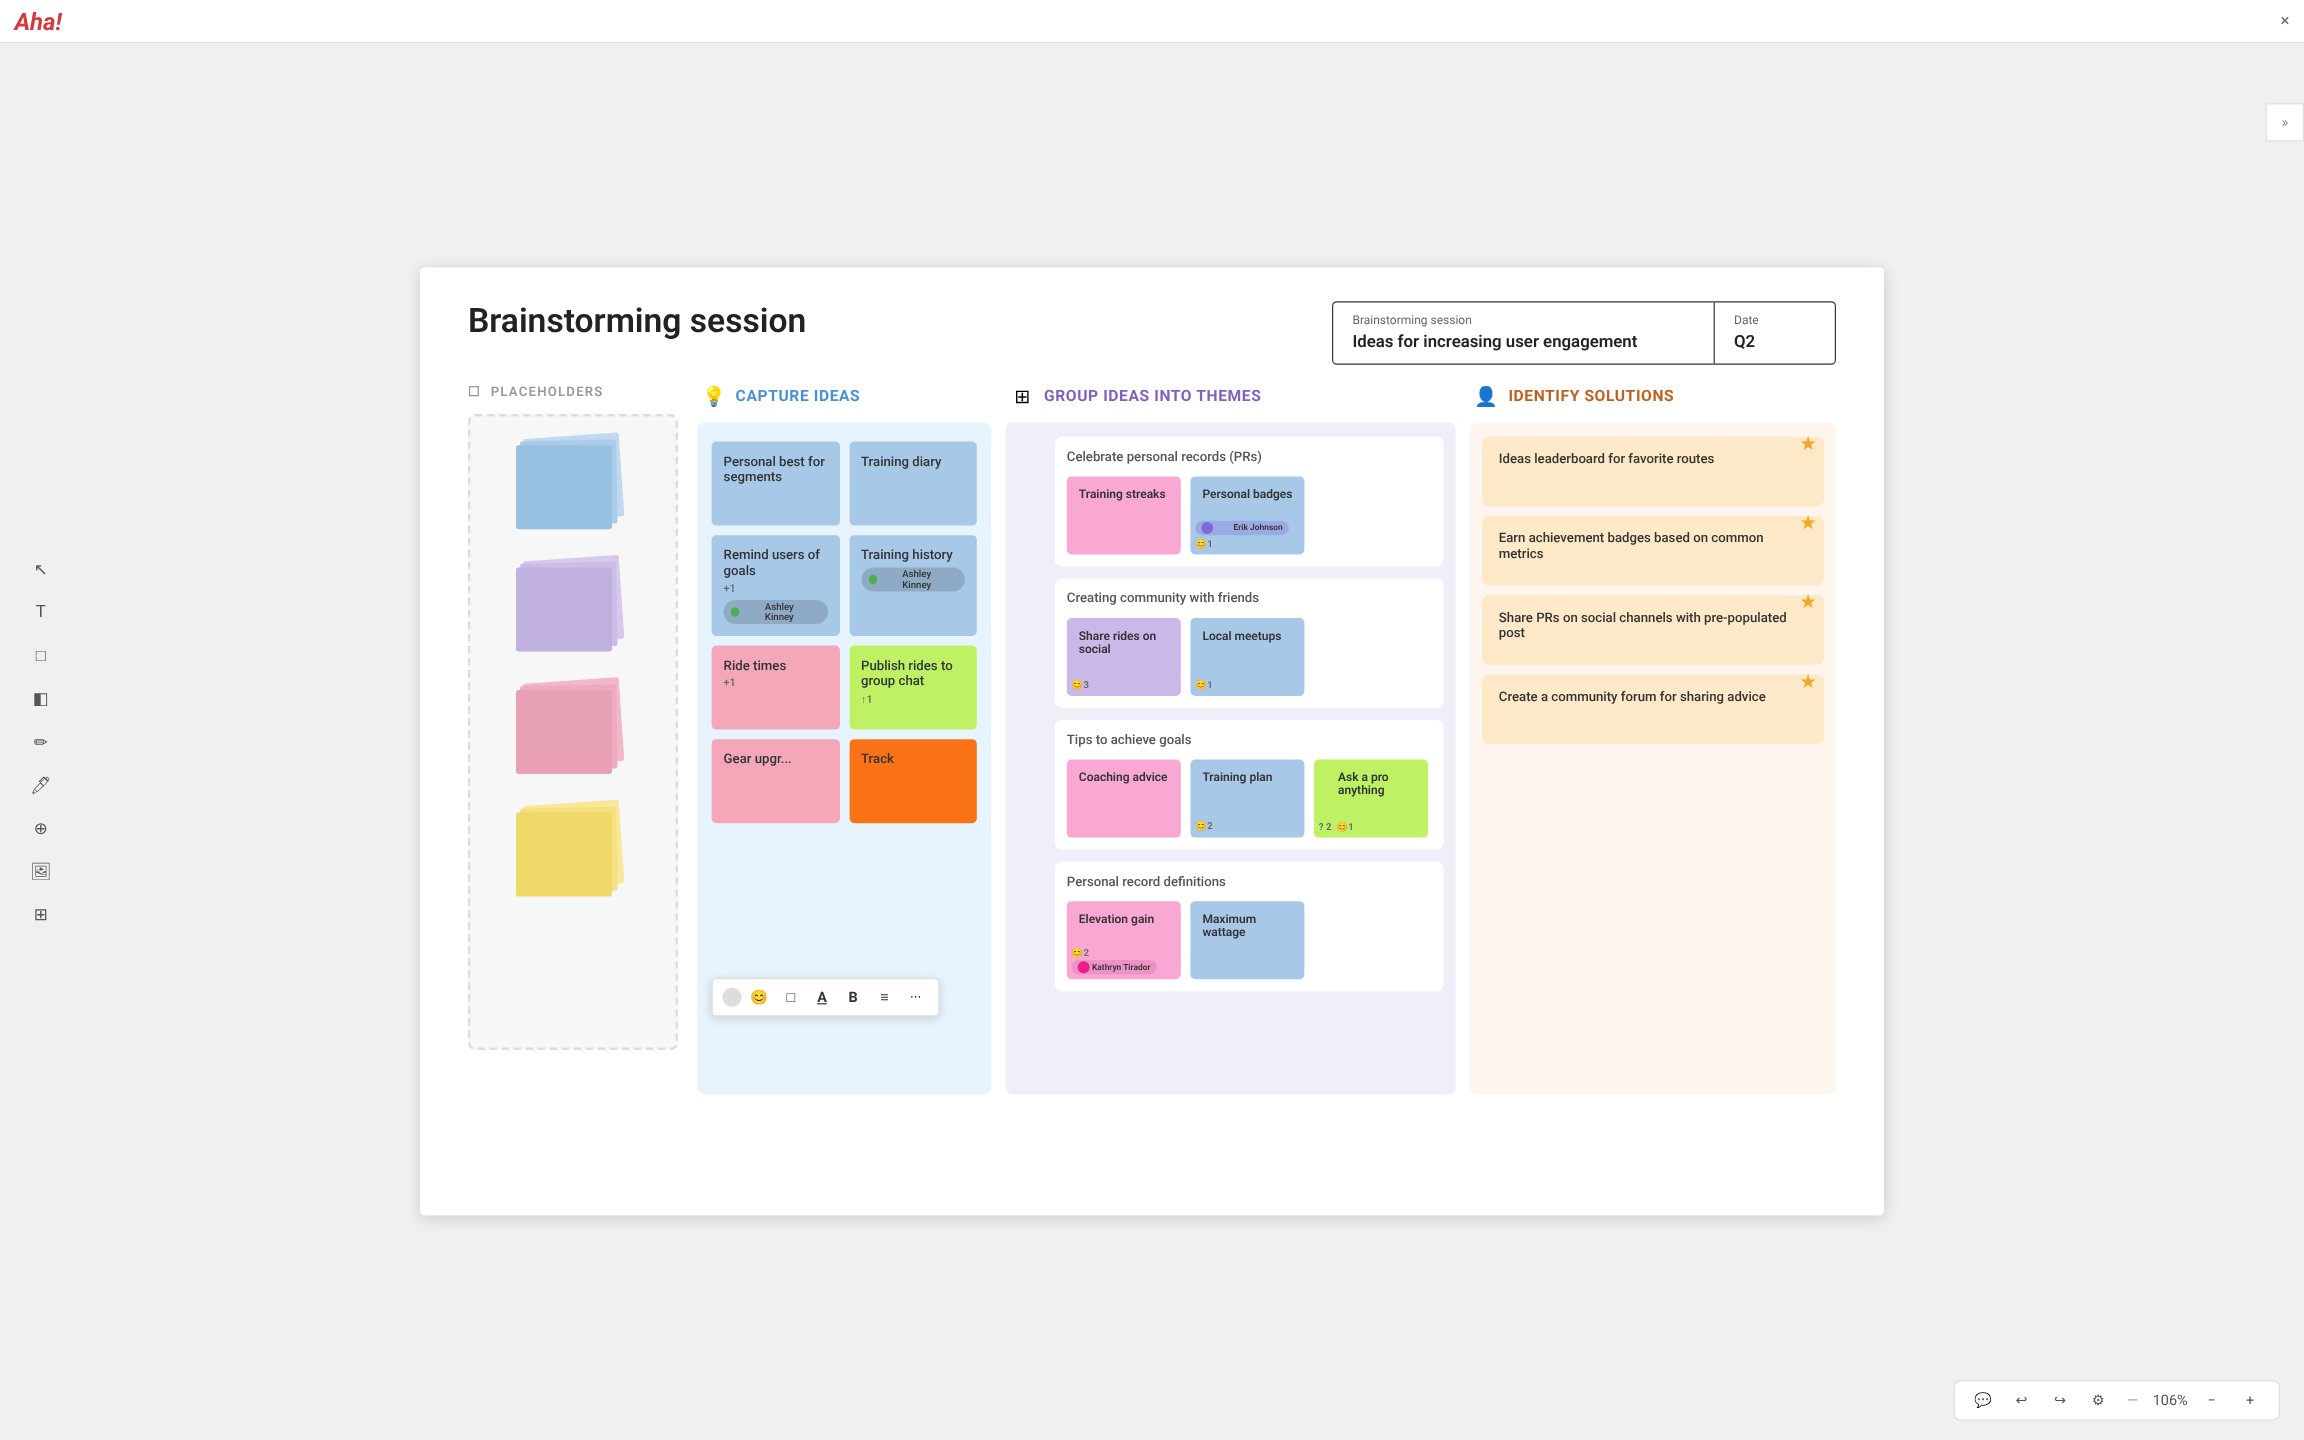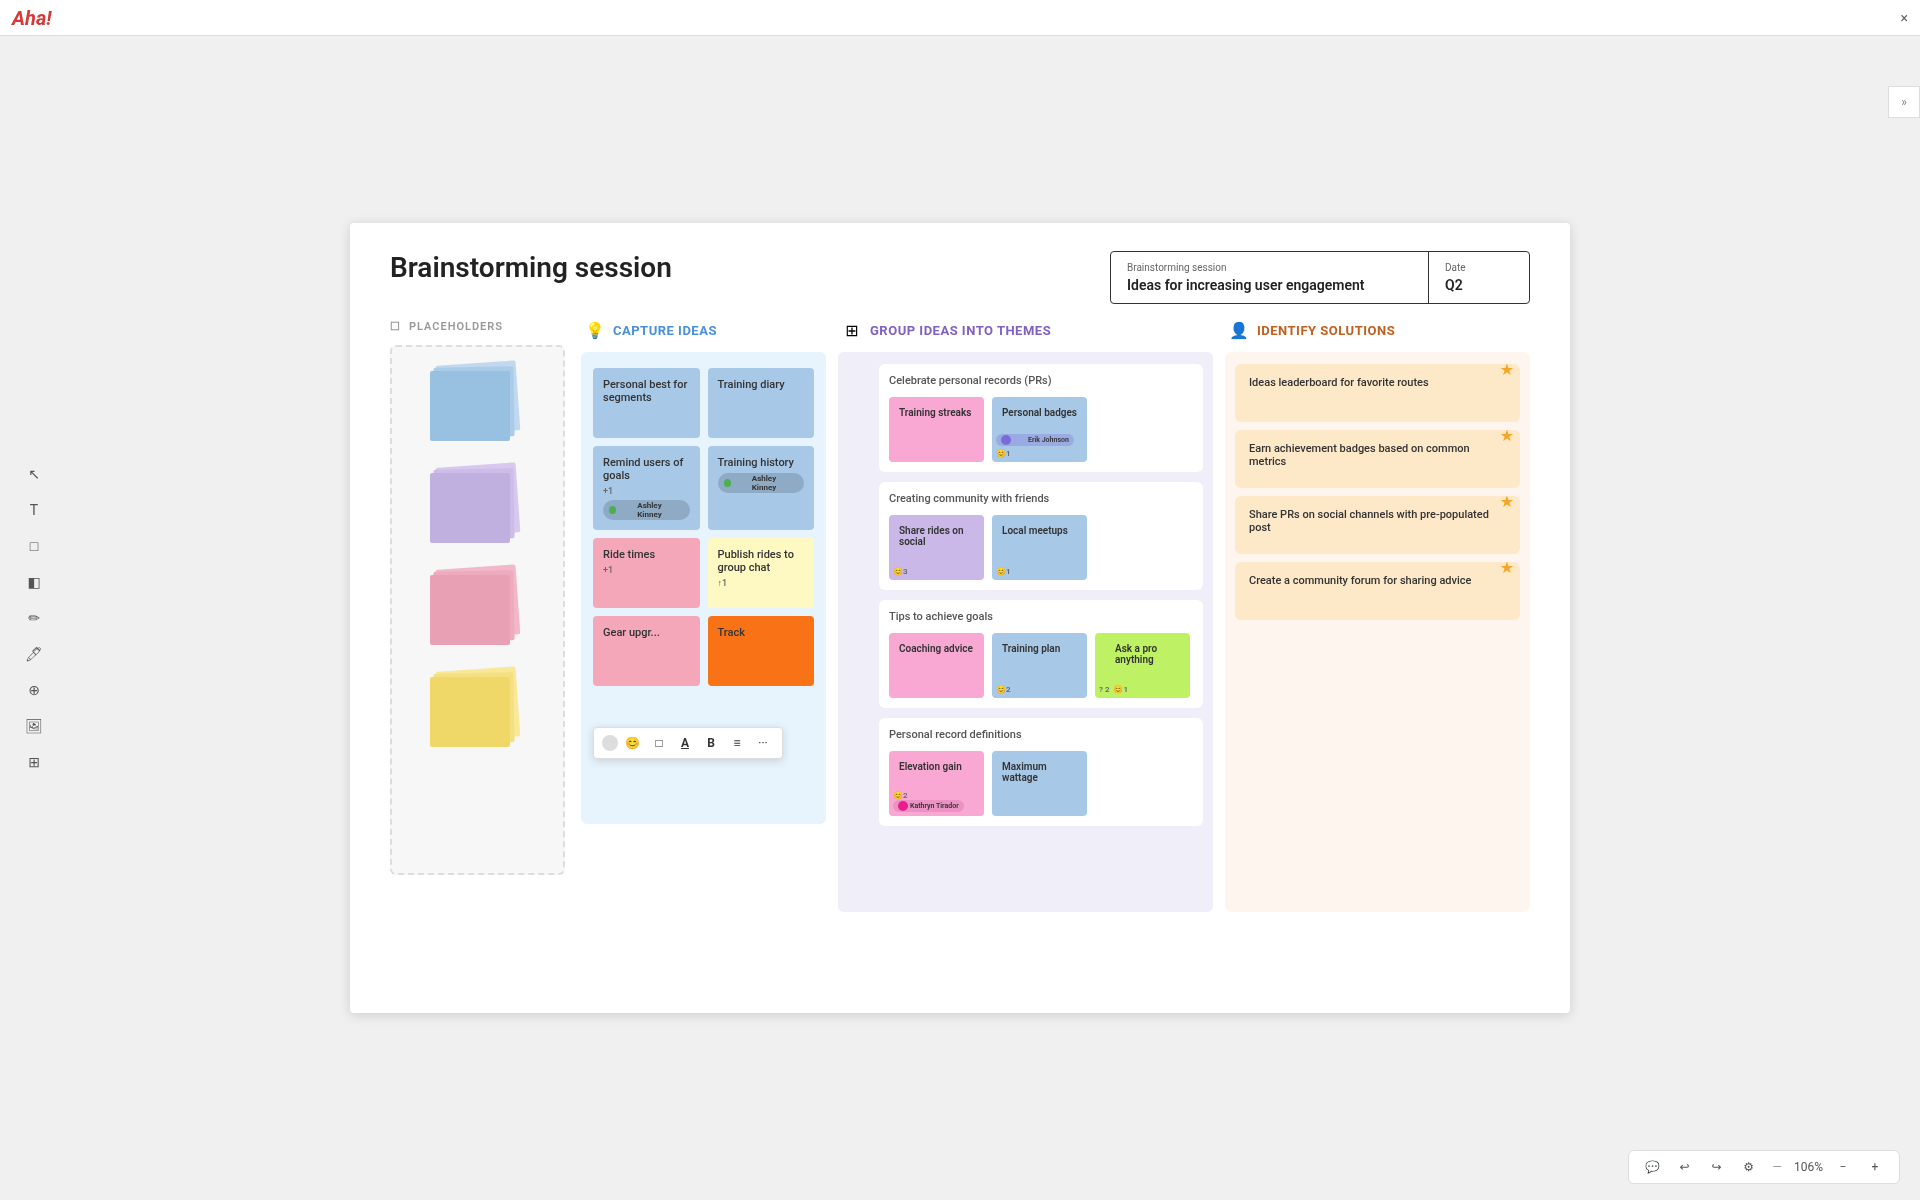--- a/index.html
+++ b/index.html
@@ -230,21 +230,21 @@
       width: 20px;
       height: 20px;
       display: flex;
       align-items: center;
       justify-content: center;
     }
     .capture-bg {
       background: #e8f4fd;
       border-radius: 6px;
       padding: 16px 12px;
-      height: 472px;
+      height: 560px;
       position: relative;
     }
     .capture-grid {
       display: grid;
       grid-template-columns: 1fr 1fr;
       gap: 8px;
     }
     .sticky-note {
       border-radius: 4px;
       padding: 10px 10px;
@@ -273,21 +273,20 @@
     .user-tag {
       display: inline-flex;
       align-items: center;
       gap: 21px;
       background: rgba(0,0,0,0.15);
       border-radius: 10px;
       padding: 1px 6px;
       font-size: 8px;
       color: #333;
       margin-top: 4px;
-      font-weight: bold;
     }
     .user-dot {
       width: 8px;
       height: 8px;
       border-radius: 50%;
       background: #7c6ad6;
     }
     .user-dot.green { background: #4caf50; }
 
     
@@ -530,21 +529,21 @@
               <div class="user-tag">
                 <div class="user-dot green"></div>
                 <span>Ashley Kinney</span>
               </div>
             </div>
 
             <div class="sticky-note pink">
               <span>Ride times</span>
               <span class="note-badge">+1</span>
             </div>
-            <div class="sticky-note coral" style="background:#fef9c3;">
+            <div class="sticky-note coral" style="background:#bef264;">
               <span>Publish rides to group chat</span>
               <span class="note-badge">↑1</span>
             </div>
 
             <div class="sticky-note pink">
               <span>Gear upgr...</span>
             </div>
             <div class="sticky-note coral" style="background:#f97316;">
               <span>Track</span>
             </div>

